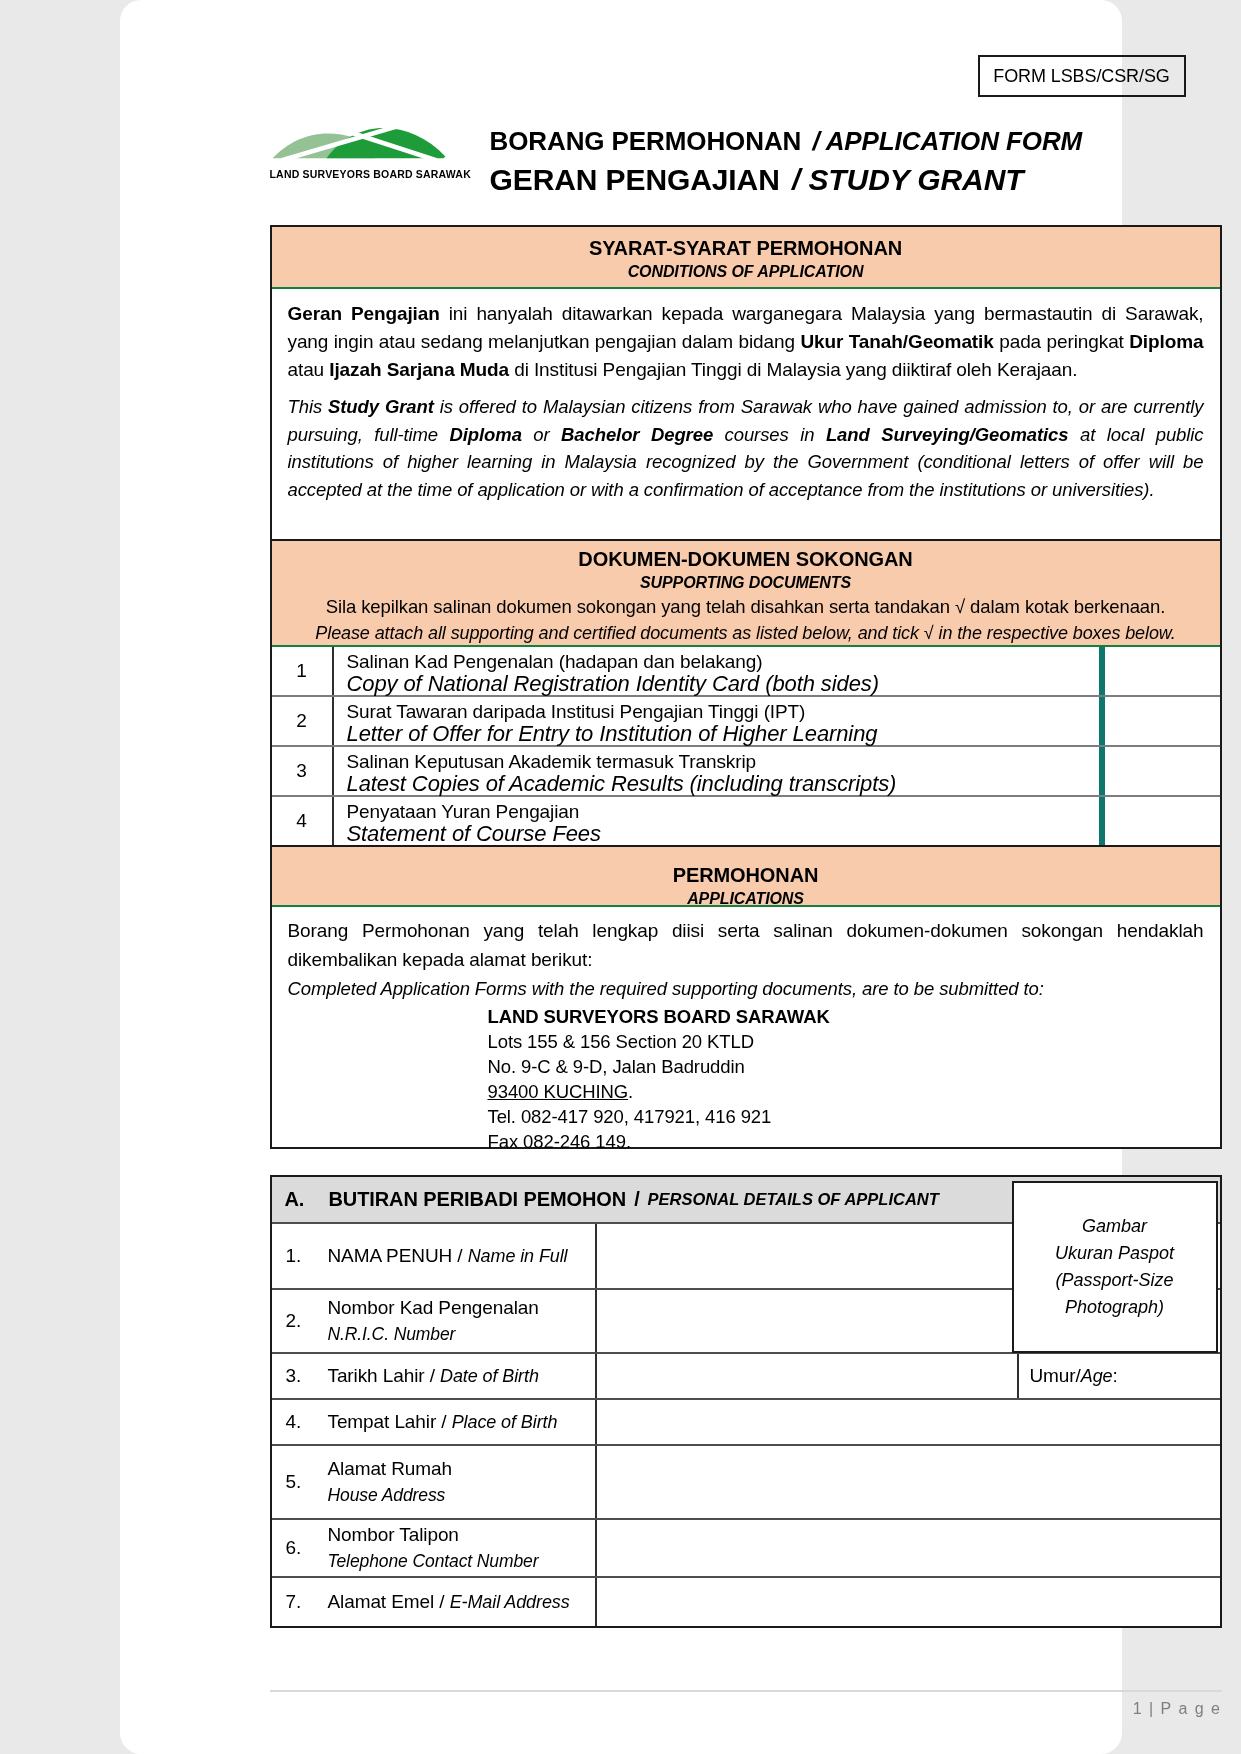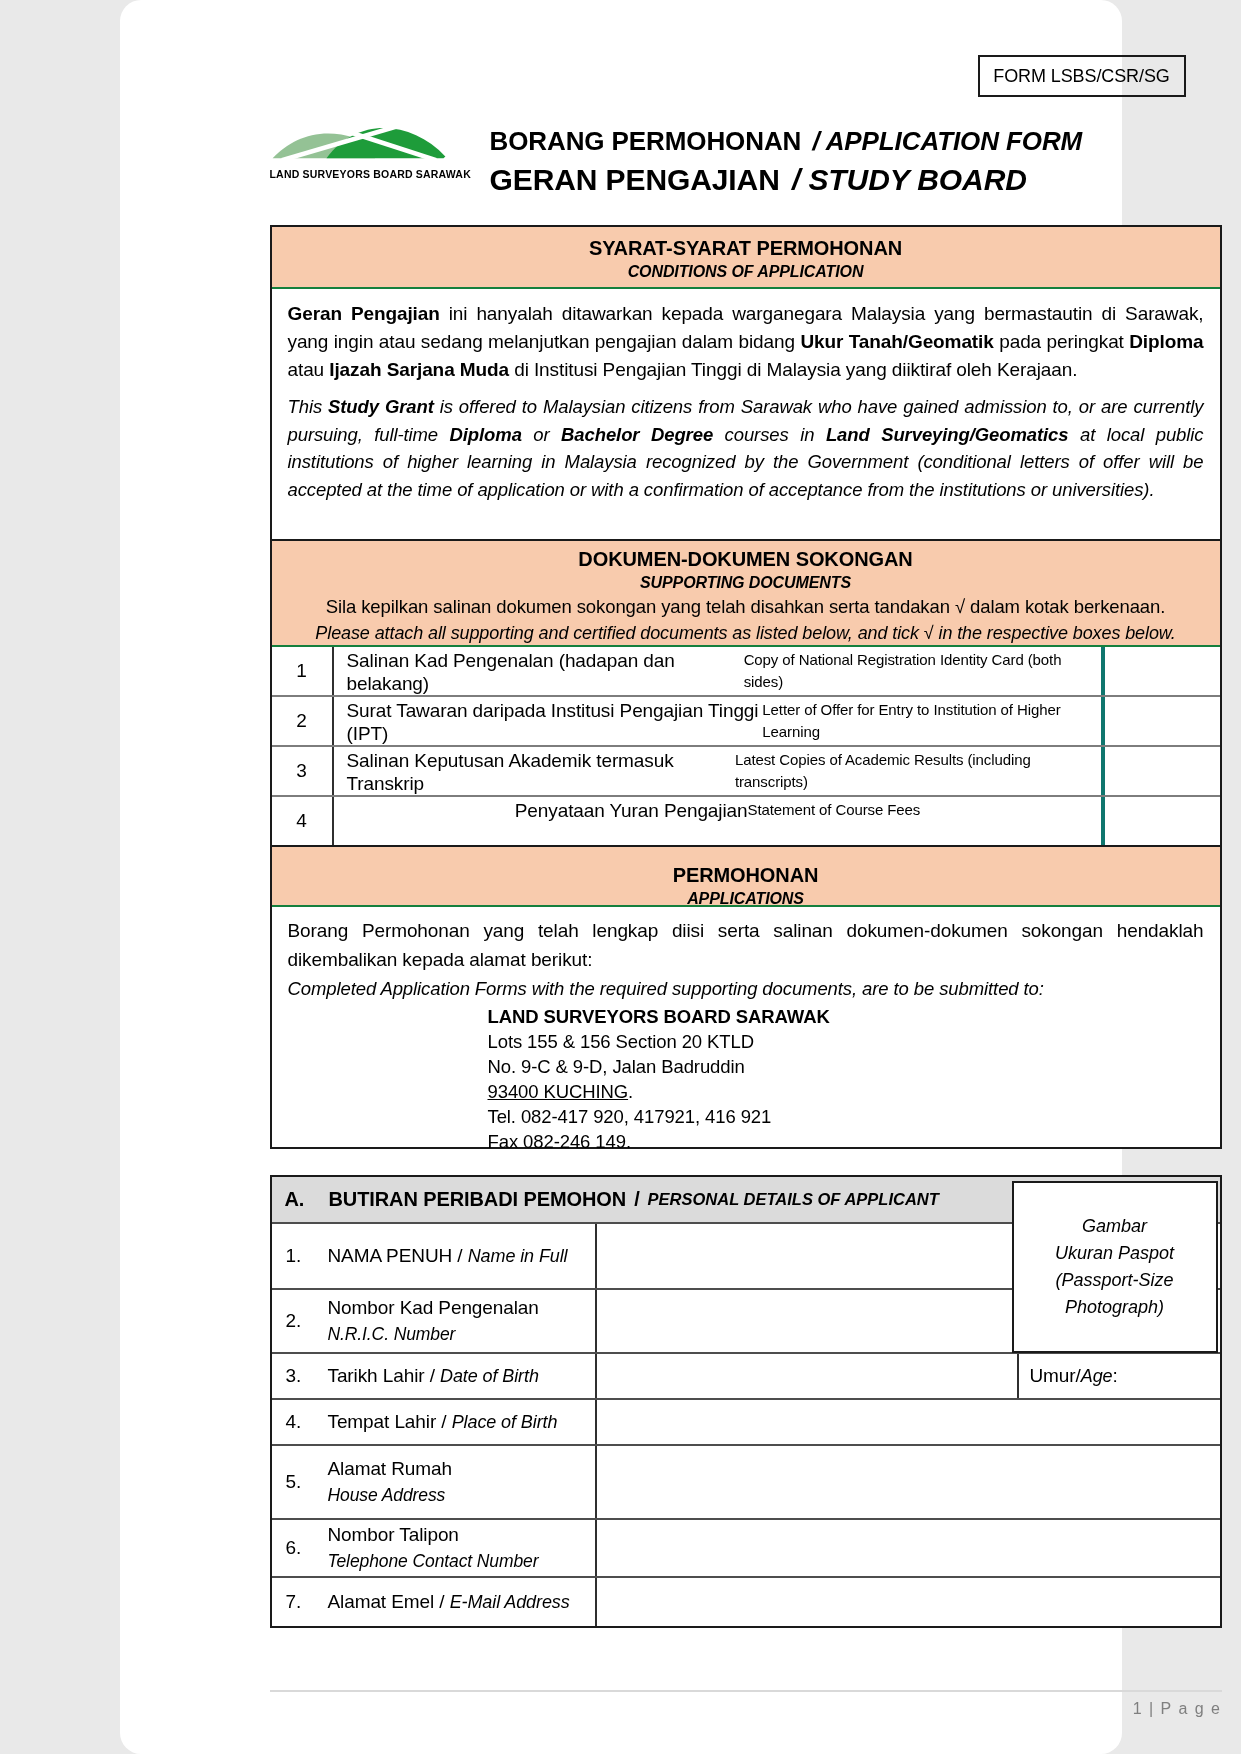--- a/index.html
+++ b/index.html
@@ -40,23 +40,23 @@
   .ms-para { font-size:19px; line-height:28px; text-align:justify; }
   .en-para { font-size:18.5px; line-height:27.5px; font-style:italic; text-align:justify; margin-top:9px; }
 
   .docs-header { height:106px; padding-top:5px; }
   .docs-inst-ms { font-size:18.5px; line-height:27px; }
   .docs-inst-en { font-size:18px; line-height:26px; font-style:italic; }
 
   .doc-row { display:grid; grid-template-columns:62px 1fr 115px; height:50px; border-bottom:2px solid #7d7d7d; }
   .doc-row.last { border-bottom:2px solid #1a1a1a; }
   .doc-no { border-right:2px solid #2f2f2f; display:flex; align-items:center; justify-content:center; font-size:19px; }
-  .doc-text { border-right:4px solid #0f766e; padding:2px 12px 0 13px; display:flex; flex-direction:row; justify-content:center; }
+  .doc-text { border-right:6px solid #0f766e; padding:2px 12px 0 13px; display:flex; flex-direction:column; justify-content:center; }
   .doc-ms { font-size:19px; line-height:23px; }
-  .doc-en { font-size:15px; line-height:22px; }
+  .doc-en { font-size:22px; line-height:22px; font-style:italic; }
   .doc-check { background:#fff; }
 
   .app-header { height:60px; padding-top:15px; }
   .app-body { height:240px; padding:9px 16px 0; }
   .app-ms { font-size:19px; line-height:29px; text-align:justify; }
   .app-en { font-size:18.5px; line-height:27px; font-style:italic; margin-top:1px; }
   .address { margin-left:200px; margin-top:2px; font-size:18.5px; line-height:25px; }
   .addr-name { font-weight:bold; }
   .addr-underline { text-decoration:underline; }
 
@@ -117,21 +117,21 @@
     <div class="logo-caption">LAND SURVEYORS BOARD SARAWAK</div>
   </div>
 
   <div class="title-block">
     <div class="title-line1">
       <b>BORANG PERMOHONAN</b>
       <i>/ APPLICATION FORM</i>
     </div>
     <div class="title-line2">
       <b>GERAN PENGAJIAN</b>
-      <i>/ STUDY BOARD</i>
+      <i>/ STUDY GRANT</i>
     </div>
   </div>
 
   <div class="main-table">
 
     <div class="sec-header peach cond-header">
       <div class="sec-hd-title">SYARAT-SYARAT PERMOHONAN</div>
       <div class="sec-hd-sub">CONDITIONS OF APPLICATION</div>
     </div>
     <div class="cond-body">

